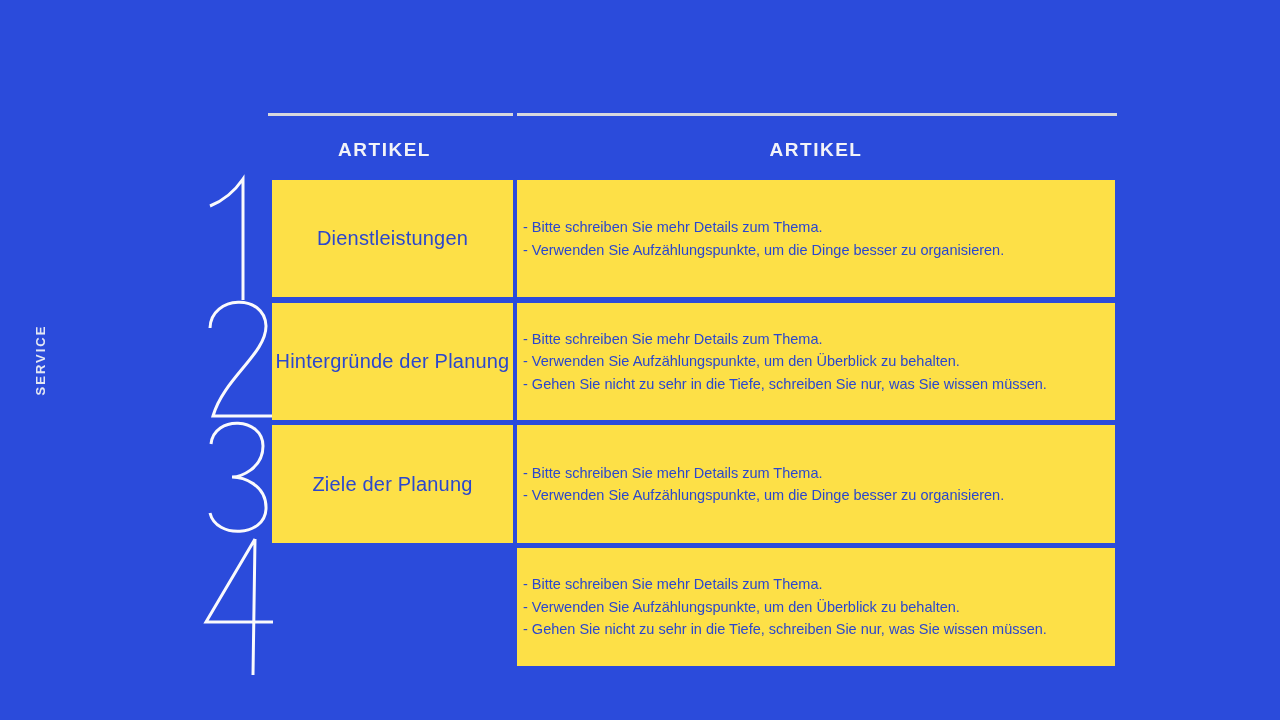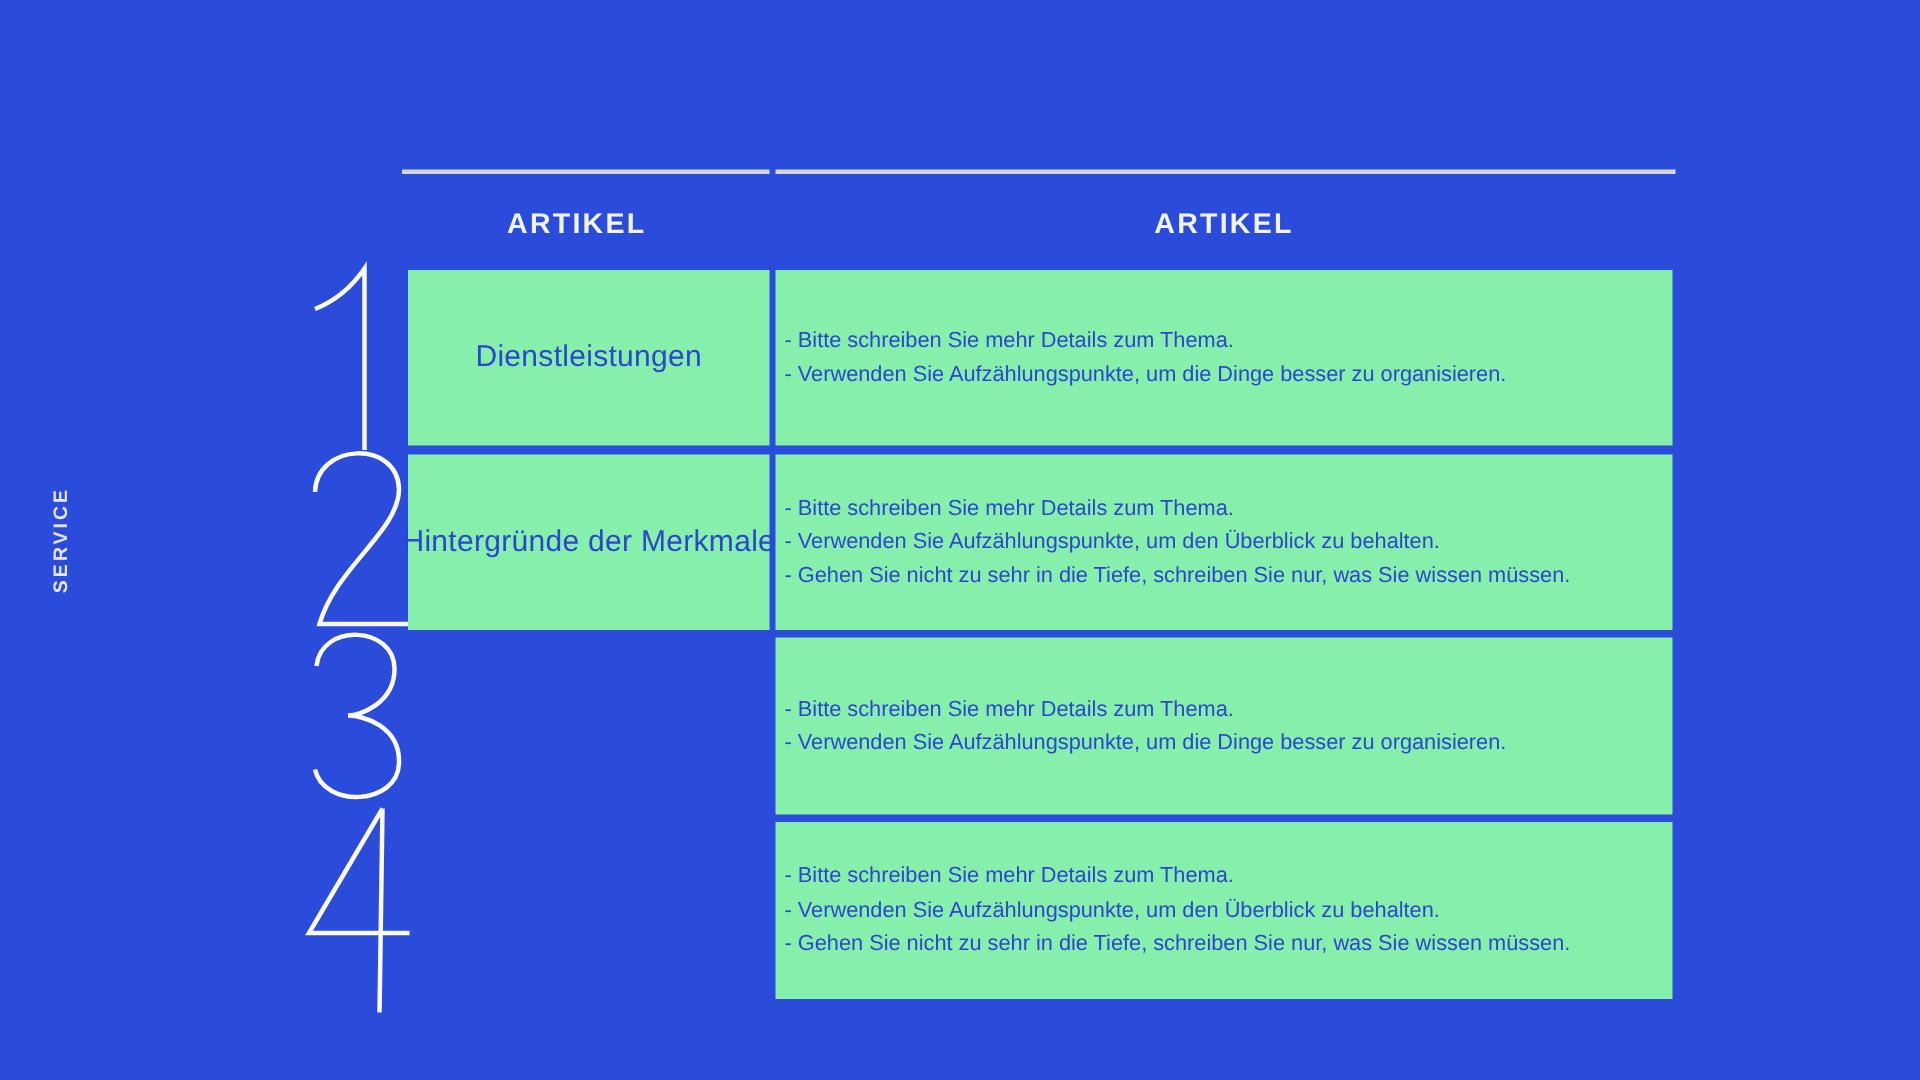--- a/index.html
+++ b/index.html
@@ -42,21 +42,21 @@
     justify-content: center;
     color: #F2F3F8;
     font-size: 19px;
     font-weight: bold;
     letter-spacing: 1.5px;
   }
   .col-header.artikel { left: 264px; width: 241px; }
   .col-header.detail  { left: 517px; width: 598px; }
   .row-cell {
     position: absolute;
-    background: #86efac;
+    background: #fde047;
   }
   .title-cell {
     left: 272px;
     width: 241px;
     display: flex;
     align-items: center;
     justify-content: center;
     text-align: center;
   }
   .title-cell .title-text {
@@ -121,31 +121,34 @@
   </div>
   <div class="row-cell detail-cell r0">
     <div class="detail-line">- Bitte schreiben Sie mehr Details zum Thema.</div>
     <div class="detail-line">- Verwenden Sie Aufzählungspunkte, um die Dinge besser zu organisieren.</div>
   </div>
 
   <svg class="row-digit" style="top:292px" width="72" height="127" viewBox="0 0 72 127">
     <path d="M 8 36 C 9 3 63 1 64 34 C 64 62 22 86 11 124 L 70 124"></path>
   </svg>
   <div class="row-cell title-cell r1">
-    <span class="title-text">Hintergründe der Merkmale</span>
+    <span class="title-text">Hintergründe der Planung</span>
   </div>
   <div class="row-cell detail-cell r1">
     <div class="detail-line">- Bitte schreiben Sie mehr Details zum Thema.</div>
     <div class="detail-line">- Verwenden Sie Aufzählungspunkte, um den Überblick zu behalten.</div>
     <div class="detail-line">- Gehen Sie nicht zu sehr in die Tiefe, schreiben Sie nur, was Sie wissen müssen.</div>
   </div>
 
   <svg class="row-digit" style="top:414px" width="72" height="126" viewBox="0 0 72 126">
     <path d="M 9 30 C 12 1 61 3 61 32 C 61 55 38 63 30 63 C 40 63 65 70 64 95 C 63 123 14 125 8 99"></path>
   </svg>
+  <div class="row-cell title-cell r2">
+    <span class="title-text">Ziele der Planung</span>
+  </div>
   <div class="row-cell detail-cell r2">
     <div class="detail-line">- Bitte schreiben Sie mehr Details zum Thema.</div>
     <div class="detail-line">- Verwenden Sie Aufzählungspunkte, um die Dinge besser zu organisieren.</div>
   </div>
 
   <svg class="row-digit" style="top:537px" width="72" height="140" viewBox="0 0 72 140">
     <path d="M 53 2 L 4 85 L 71 85 M 53 2 L 51 138"></path>
   </svg>
   <div class="row-cell detail-cell r3">
     <div class="detail-line">- Bitte schreiben Sie mehr Details zum Thema.</div>

